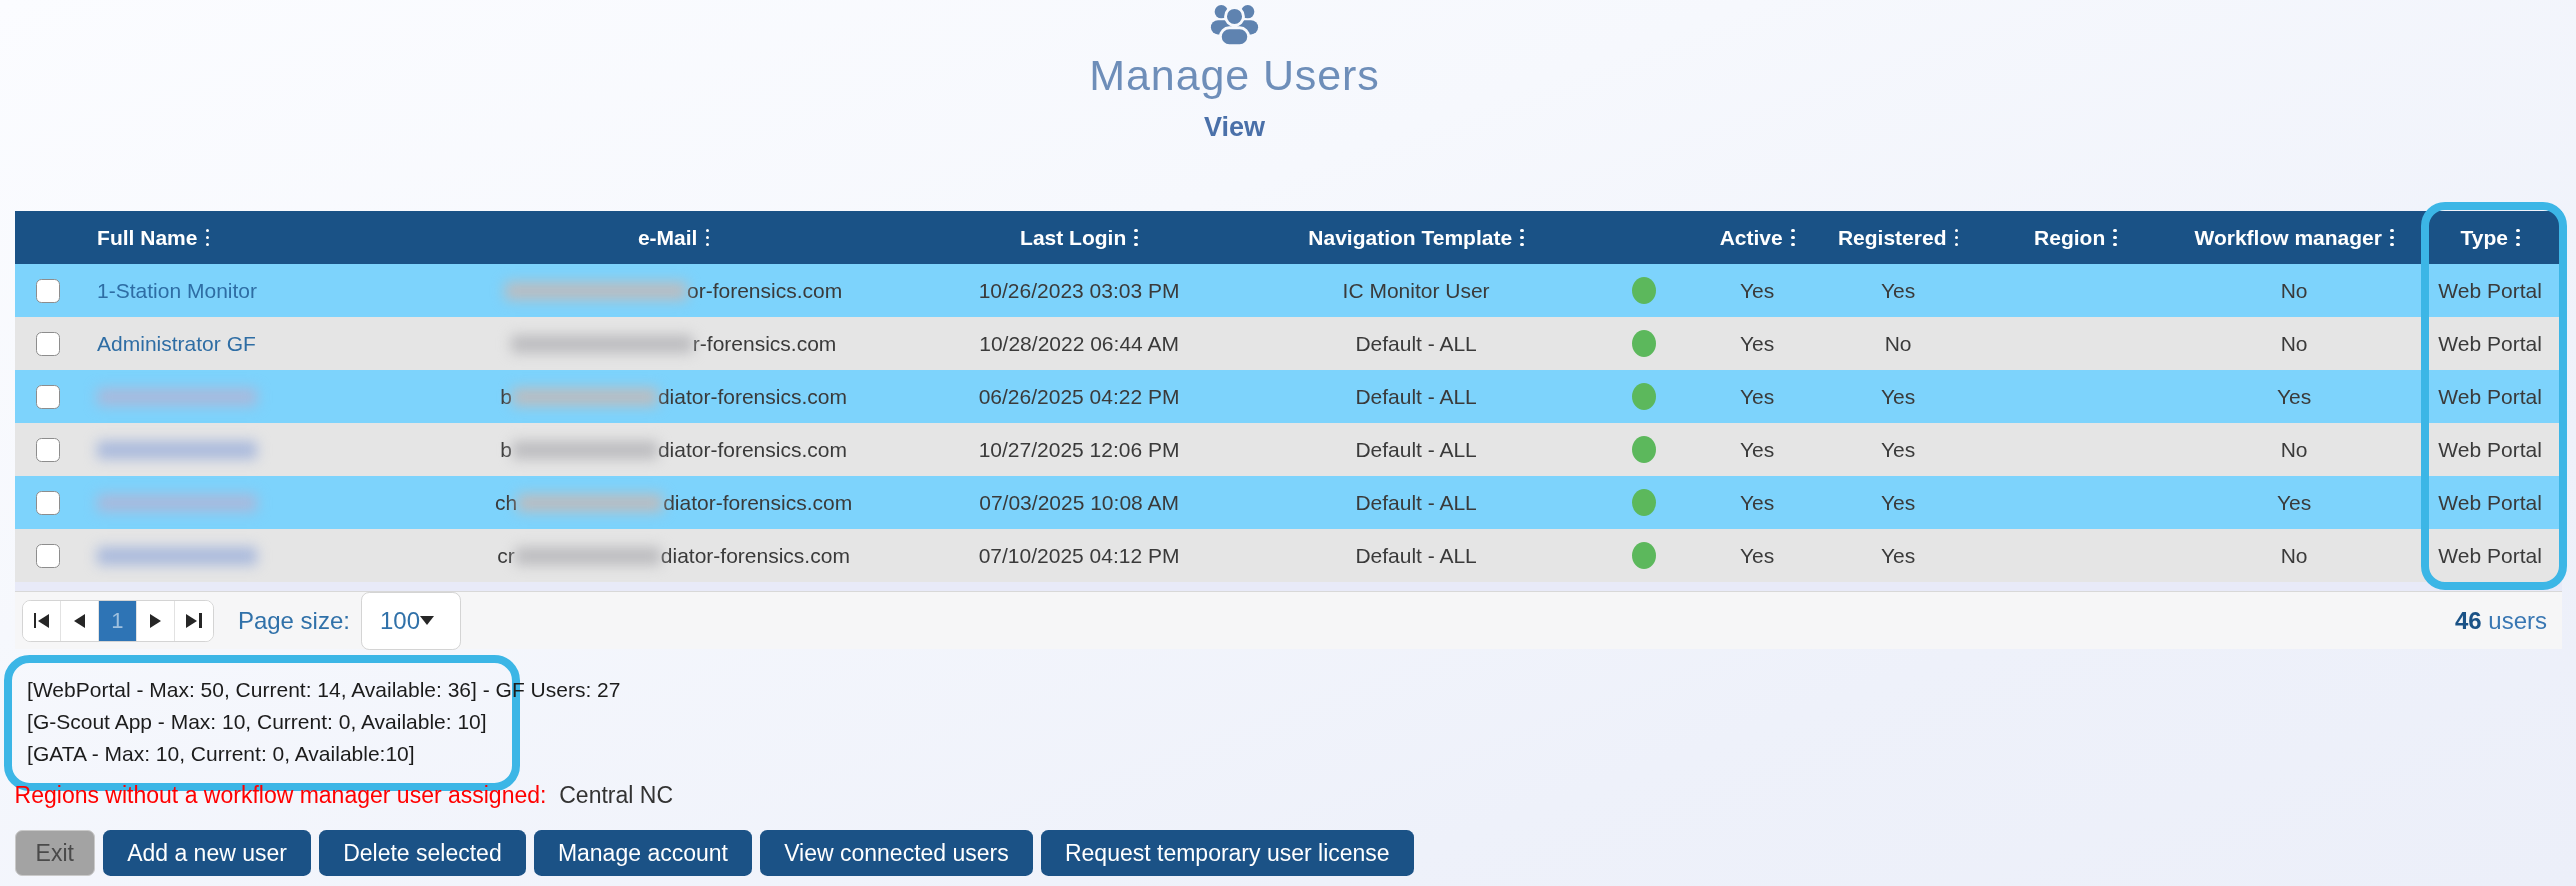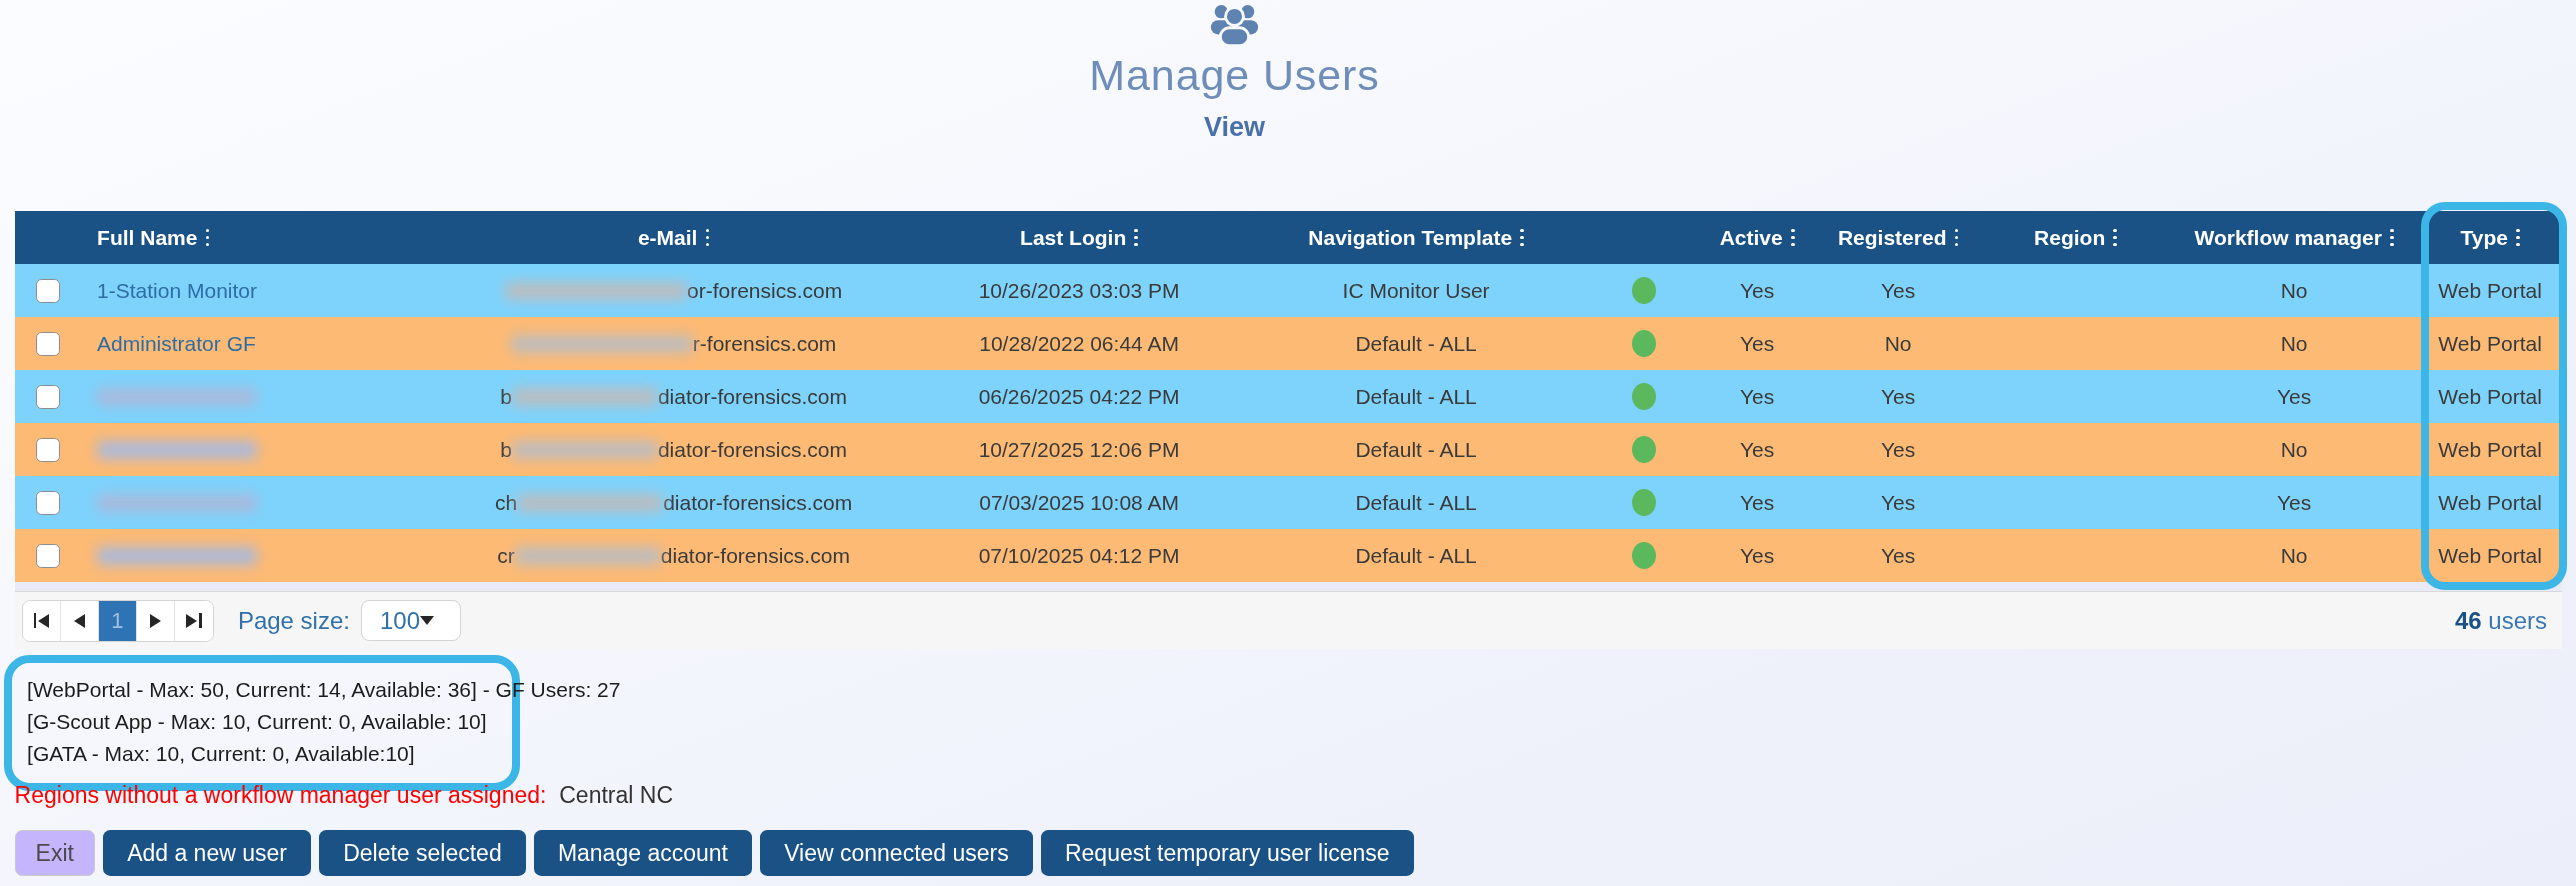--- a/index.html
+++ b/index.html
@@ -20,21 +20,21 @@
   .grid { position:absolute; left:14.6px; top:211px; width:2547px; background:#fff; }
   .grow {
     display:grid;
     grid-template-columns:67px 355px 474px 337px 337px 118px 109px 173px 182px 255px 137px;
     align-items:stretch;
   }
   .ghead { background:#1a5286; height:53px; }
   .ghead .cell { color:#fff; font-weight:700; font-size:21px;text-align:center; }
   .row { height:53px; font-size:21px; color:#3a3a3a; }
   .row.odd  { background:#7dd3fc; }
-  .row.even { background:#fdba74; }
+  .row.even { background:#e5e5e5; }
   .cell { display:flex; align-items:center; justify-content:center; overflow:hidden; white-space:nowrap; }
   .cell.left { justify-content:flex-start; padding-left:15.5px; }
   .hdr-label { display:inline-flex; align-items:center; gap:8.2px; cursor:pointer; }
   .dots { display:inline-flex; flex-direction:column; gap:3.6px; }
   .dots i { width:3.6px; height:3.6px; border-radius:50%; background:#fff; }
   .checkbox { width:24px; height:24px; border:1.8px solid #8d8d8d; border-radius:5.5px; background:#fff; display:inline-block; cursor:pointer; }
   .link { color:#2e6da4; text-decoration:none; cursor:pointer; }
   .status-dot { width:24px; height:27px; border-radius:50%; background:#5cb85c; display:inline-block; }
   .blur { display:inline-block; height:18px; border-radius:3.6px; filter:blur(6.4px); }
   .blur.name  { width:160px; background:#a9b9dc; }
@@ -45,21 +45,21 @@
   
   .gfoot { height:58px; background:#f6f6f7; border-top:0.9px solid #d8d8d8; display:flex; align-items:center; padding:0 14.6px 0 7.3px; }
   .pager { display:flex; background:#fff; border:0.9px solid #d4d4d4; border-radius:8.2px; overflow:hidden; height:42px; }
   .pbtn { width:38px; display:flex; align-items:center; justify-content:center; gap:1.8px; border-right:0.9px solid #e2e2e2; cursor:pointer; background:#fff; }
   .pbtn:last-child { border-right:none; }
   .pbtn.active { background:#2e74b5; color:#9fc0de; font-size:22px; }
   .tri-l { width:0; height:0; border-style:solid; border-width:7.3px 11px 7.3px 0; border-color:transparent #262626 transparent transparent; }
   .tri-r { width:0; height:0; border-style:solid; border-width:7.3px 0 7.3px 11px; border-color:transparent transparent transparent #262626; }
   .vbar { width:2.7px; height:14.6px; background:#262626; }
   .psize-label { color:#3071a9; font-size:24px; margin-left:24px; }
-  .psize-dd { margin-left:11px; width:100px; height:41px; background:#fff; border:0.9px solid #d4d4d4; border-radius:8.2px;
+  .psize-dd { margin-left:11px; width:100px; height:58px; background:#fff; border:0.9px solid #d4d4d4; border-radius:8.2px;
               display:flex; align-items:center; justify-content:space-between; padding:0 28px 0 18px; cursor:pointer; }
   .psize-dd .val { color:#3071a9; font-size:24px; }
   .dd-arrow { width:0; height:0; border-left:7.3px solid transparent; border-right:7.3px solid transparent; border-top:9px solid #262626; }
   .users-count { margin-left:auto; font-size:24px; }
   .users-count b { color:#1a5286; font-weight:700; }
   .users-count span { color:#3977b3; }
 
   
   .type-highlight { position:absolute; left:2421px; top:202px; width:146px; height:388px;
                     border:8.2px solid #3cb6e6; border-radius:24px; pointer-events:none; z-index:5; }
@@ -67,21 +67,21 @@
                  border:8.2px solid #3cb6e6; border-radius:25.5px; padding:11px 15.5px; }
   .license-box div { font-size:21px; line-height:32px; color:#1c1c1c; white-space:nowrap; }
 
   
   .region-line { position:absolute; left:14.6px; top:782px; font-size:23px; }
   .region-line .warn { color:#ff0000; }
   .region-line .val { color:#333; margin-left:12.8px; }
   .actions { position:absolute; left:14.6px; top:830px; display:flex; gap:8.2px; }
   .btn { height:46px; border-radius:7.3px; font-size:23px; display:inline-flex; align-items:center;
          padding:8px 24px; cursor:pointer; border:none; font-family:inherit; }
-  .btn.ghost { background:#c4b5fd; color:#4a4a4a; border:0.9px solid #c9c9c9; padding:8px 20px; }
+  .btn.ghost { background:#a3a3a3; color:#4a4a4a; border:0.9px solid #c9c9c9; padding:8px 20px; }
   .btn.solid { background:#1b5286; color:#fff; }
 </style>
 </head>
 <body>
 
 <div class="hero">
   <div class="icon-wrap">
     <svg width="51" height="44" viewBox="0 0 54 46">
       <g fill="#5f83b0">
         <circle cx="13" cy="10" r="7"></circle>

